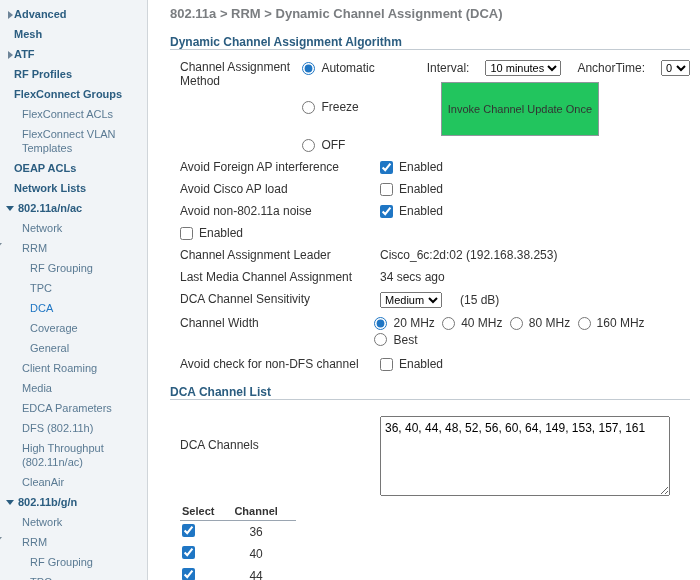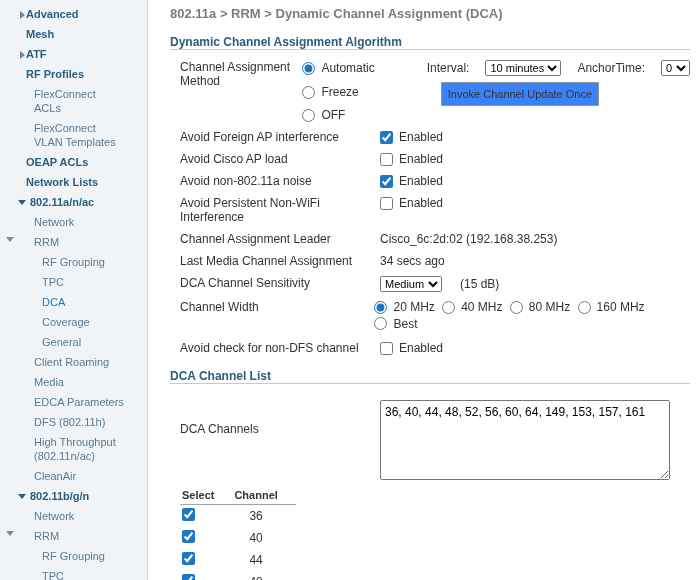--- a/index.html
+++ b/index.html
@@ -11,21 +11,21 @@
     background: #fff;
     width: 700px;
     height: 580px;
     overflow: hidden;
   }
   .container { display: flex; height: 100%; }
   .sidebar {
     width: 148px;
     background: #f1f4f7;
     border-right: 1px solid #d0d5da;
-    padding: 4px 16px;
+    padding: 4px 4px;
     overflow-y: auto;
     font-size: 11px;
     color: #2b5d80;
   }
   .sidebar .item { padding: 3px 6px 3px 10px; line-height: 14px; cursor: pointer; }
   .sidebar .bold { font-weight: bold; color: #2b5d80; }
   .sidebar .sub1 { padding-left: 18px; color: #5a7a93; }
   .sidebar .sub2 { padding-left: 26px; color: #5a7a93; }
   .sidebar .current { color: #1f76c4; }
   .sidebar .section { position: relative; }
@@ -60,22 +60,22 @@
     color: #2b5d80; font-weight: bold; font-size: 12px;
     border-bottom: 1px solid #c3cbd2; padding-bottom: 0; margin-bottom: 8px;
   }
   .form-row { display: flex; align-items: flex-start; padding: 2px 0 6px 10px; }
   .form-label { width: 200px; color: #333; }
   .form-value { display: flex; flex-direction: column; gap:2px; }
   .radio-line, .check-line { display:flex; align-items:center; gap:4px; }
   input[type=radio], input[type=checkbox]{ accent-color:#1f76c4; margin:0 2px 0 0; }
   .interval-block { margin-left: 48px; display:flex; align-items:center; gap:16px; white-space:nowrap;}
   .btn-invoke {
-    display:inline-block; background:#3b82f6; color:#333;
-    border:1px solid #8f969c; padding:5px 6px; font-size:11px;
+    display:inline-block; background:#22c55e; color:#333;
+    border:1px solid #8f969c; padding:20px 6px; font-size:11px;
     margin-top:4px; cursor:pointer;
   }
   select { font-size:11px; }
   textarea {
     width: 290px; height: 80px; font-size:12px; padding:4px;
     resize: both; font-family: inherit;
   }
   .channel-list-block { display:flex; align-items:flex-start; gap:0; padding:8px 0 6px 10px; }
   .channel-list-label { width: 200px; padding-top:22px; }
   .tbl-wrap { display:flex; padding-left:10px;}
@@ -94,20 +94,21 @@
 </style>
 </head>
 <body>
 
 <div class="container">
   <div class="sidebar">
     <div class="item bold section caret caret-right">Advanced</div>
     <div class="item bold">Mesh</div>
     <div class="item bold section caret caret-right">ATF</div>
     <div class="item bold">RF Profiles</div>
+    <div class="item bold">FlexConnect Groups</div>
     <div class="item sub1">FlexConnect ACLs</div>
     <div class="item sub1">FlexConnect VLAN Templates</div>
     <div class="item bold">OEAP ACLs</div>
     <div class="item bold">Network Lists</div>
 
     <div class="item bold section caret caret-down" style="padding-left:14px">802.11a/n/ac</div>
     <div class="item sub1">Network</div>
     <div class="item sub1 mini-caret">RRM</div>
     <div class="item sub2">RF Grouping</div>
     <div class="item sub2">TPC</div>
@@ -176,21 +177,20 @@
       </div>
     </div>
     <div class="form-row">
       <div class="form-label">Avoid non-802.11a noise</div>
       <div class="check-line">
         <input type="checkbox" checked="" style="">
         <span>Enabled</span>
       </div>
     </div>
     <div class="form-row">
-      <div class="form-label">Avoid Persistent Non-WiFi Interference</div>
       <div class="check-line">
         <input type="checkbox" style="">
         <span>Enabled</span>
       </div>
     </div>
     <div class="form-row">
       <div class="form-label">Channel Assignment Leader</div>
       <div>Cisco_6c:2d:02 (192.168.38.253)</div>
     </div>
     <div class="form-row">

